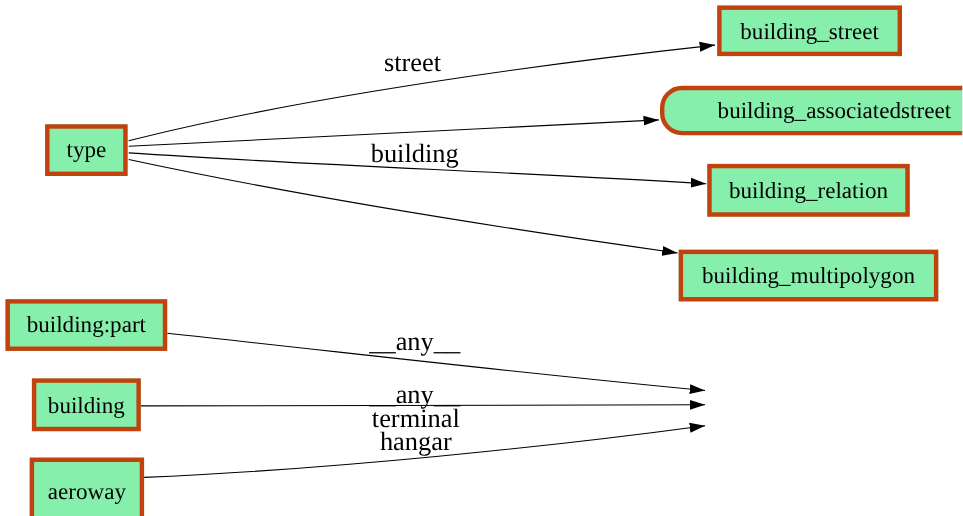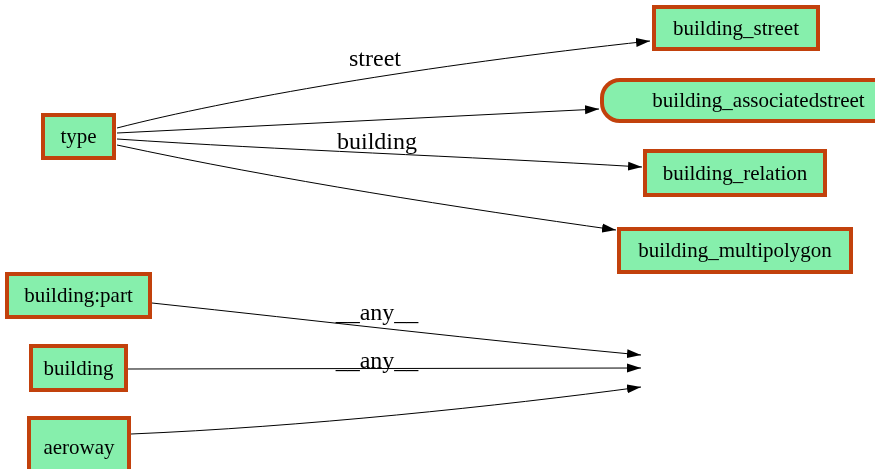--- a/index.html
+++ b/index.html
@@ -100,14 +100,16 @@
   <div class="elabel" style="left:375px; top:58px;">street</div>
 
 
   <div class="elabel" style="left:377px; top:141px;">building</div>
 
 
   <div class="elabel" style="left:377px; top:312px;">__any__</div>
 
   <div class="elabel" style="left:377px; top:360px;">__any__</div>
 
+  <div class="elabel" style="left:378px; top:392px;">terminal
+hangar</div>
 
 </div>
 
 </body></html>

